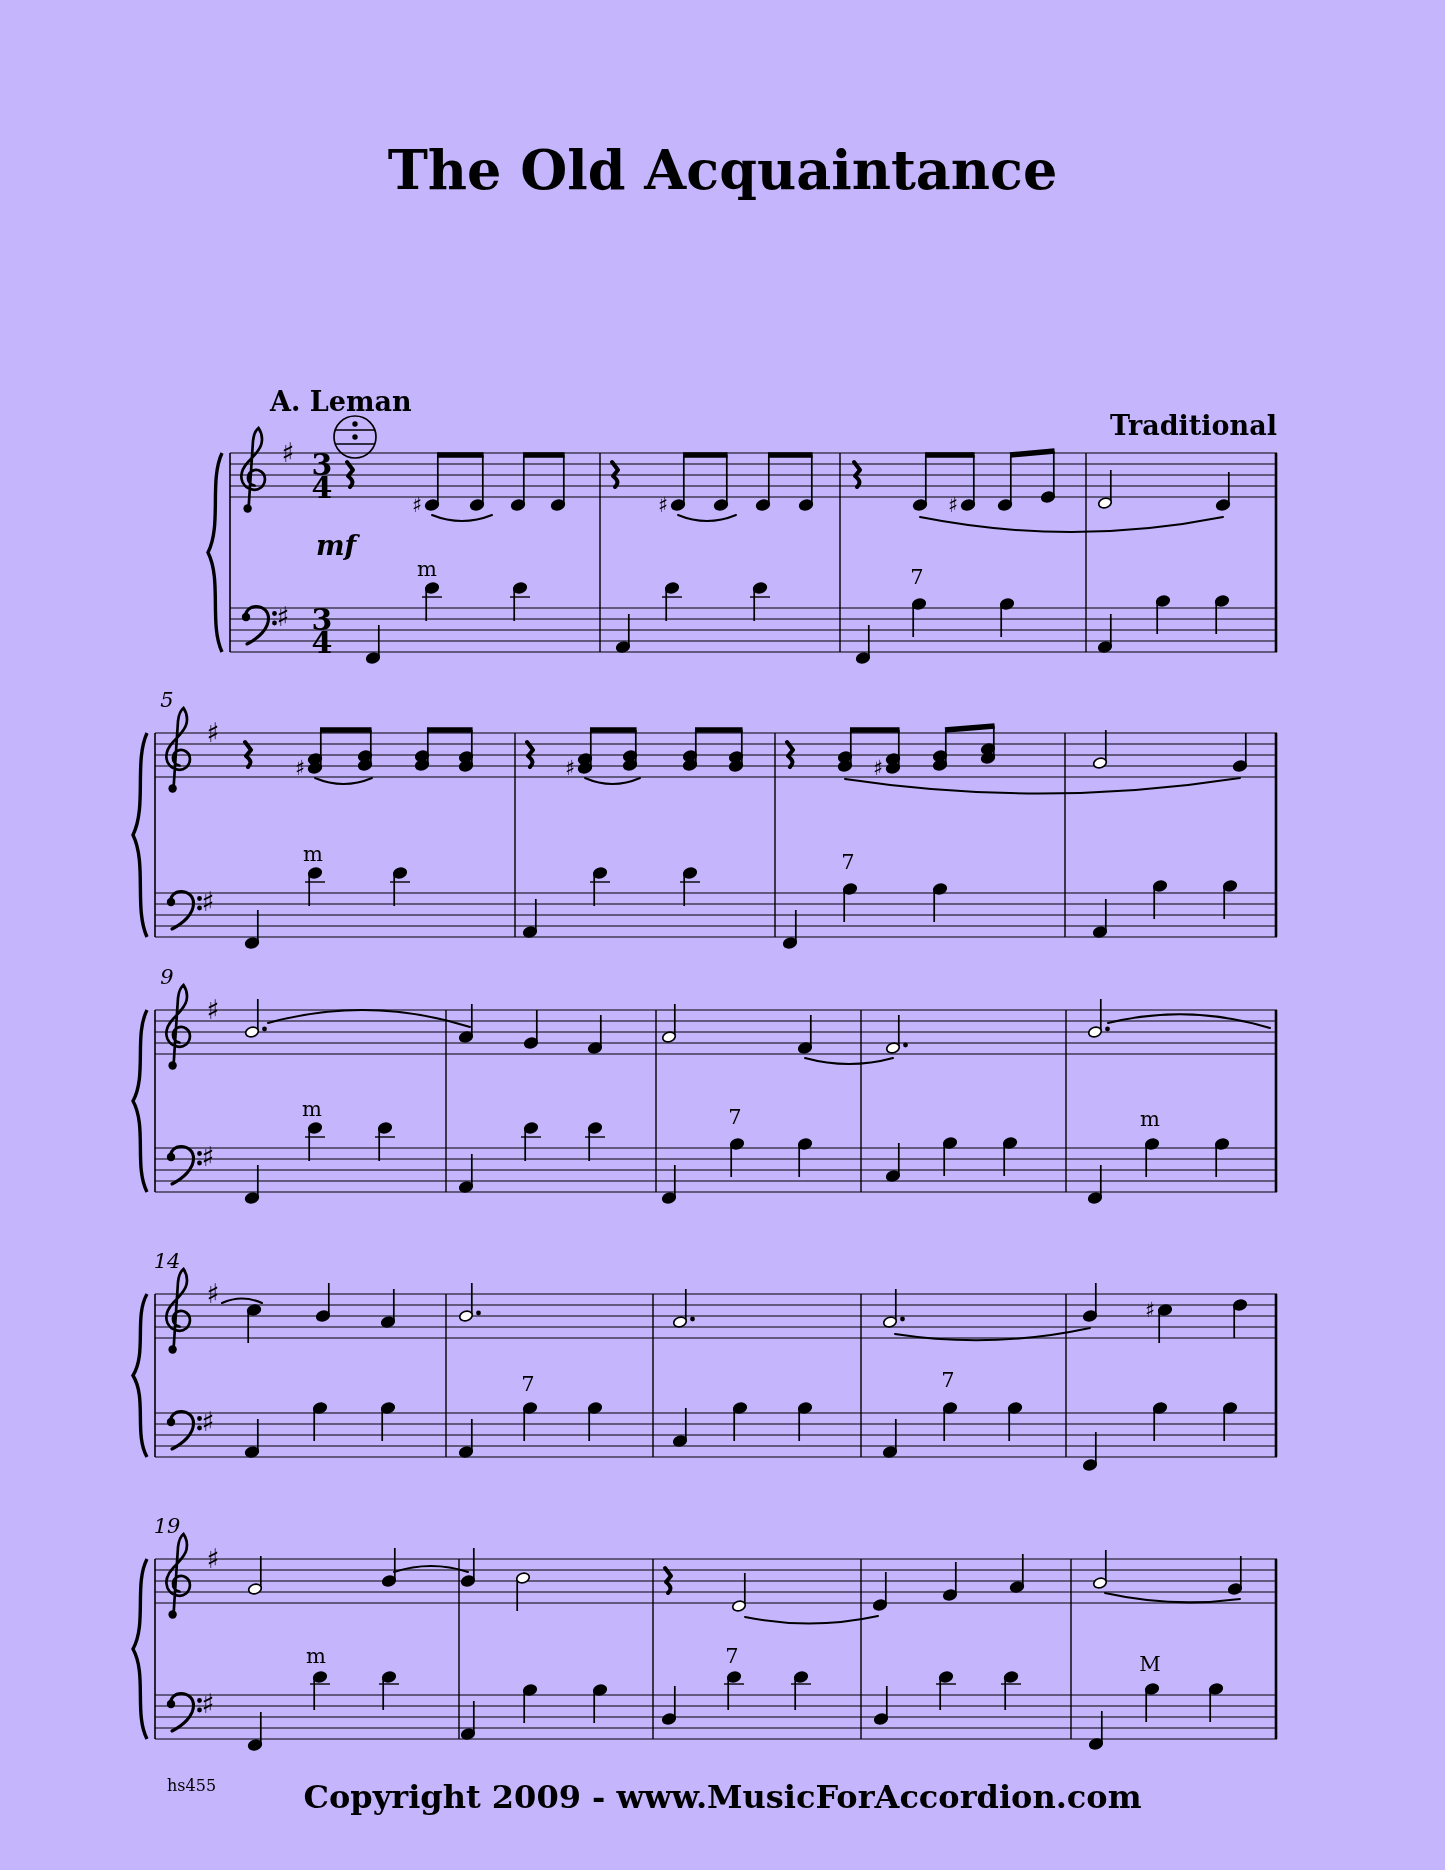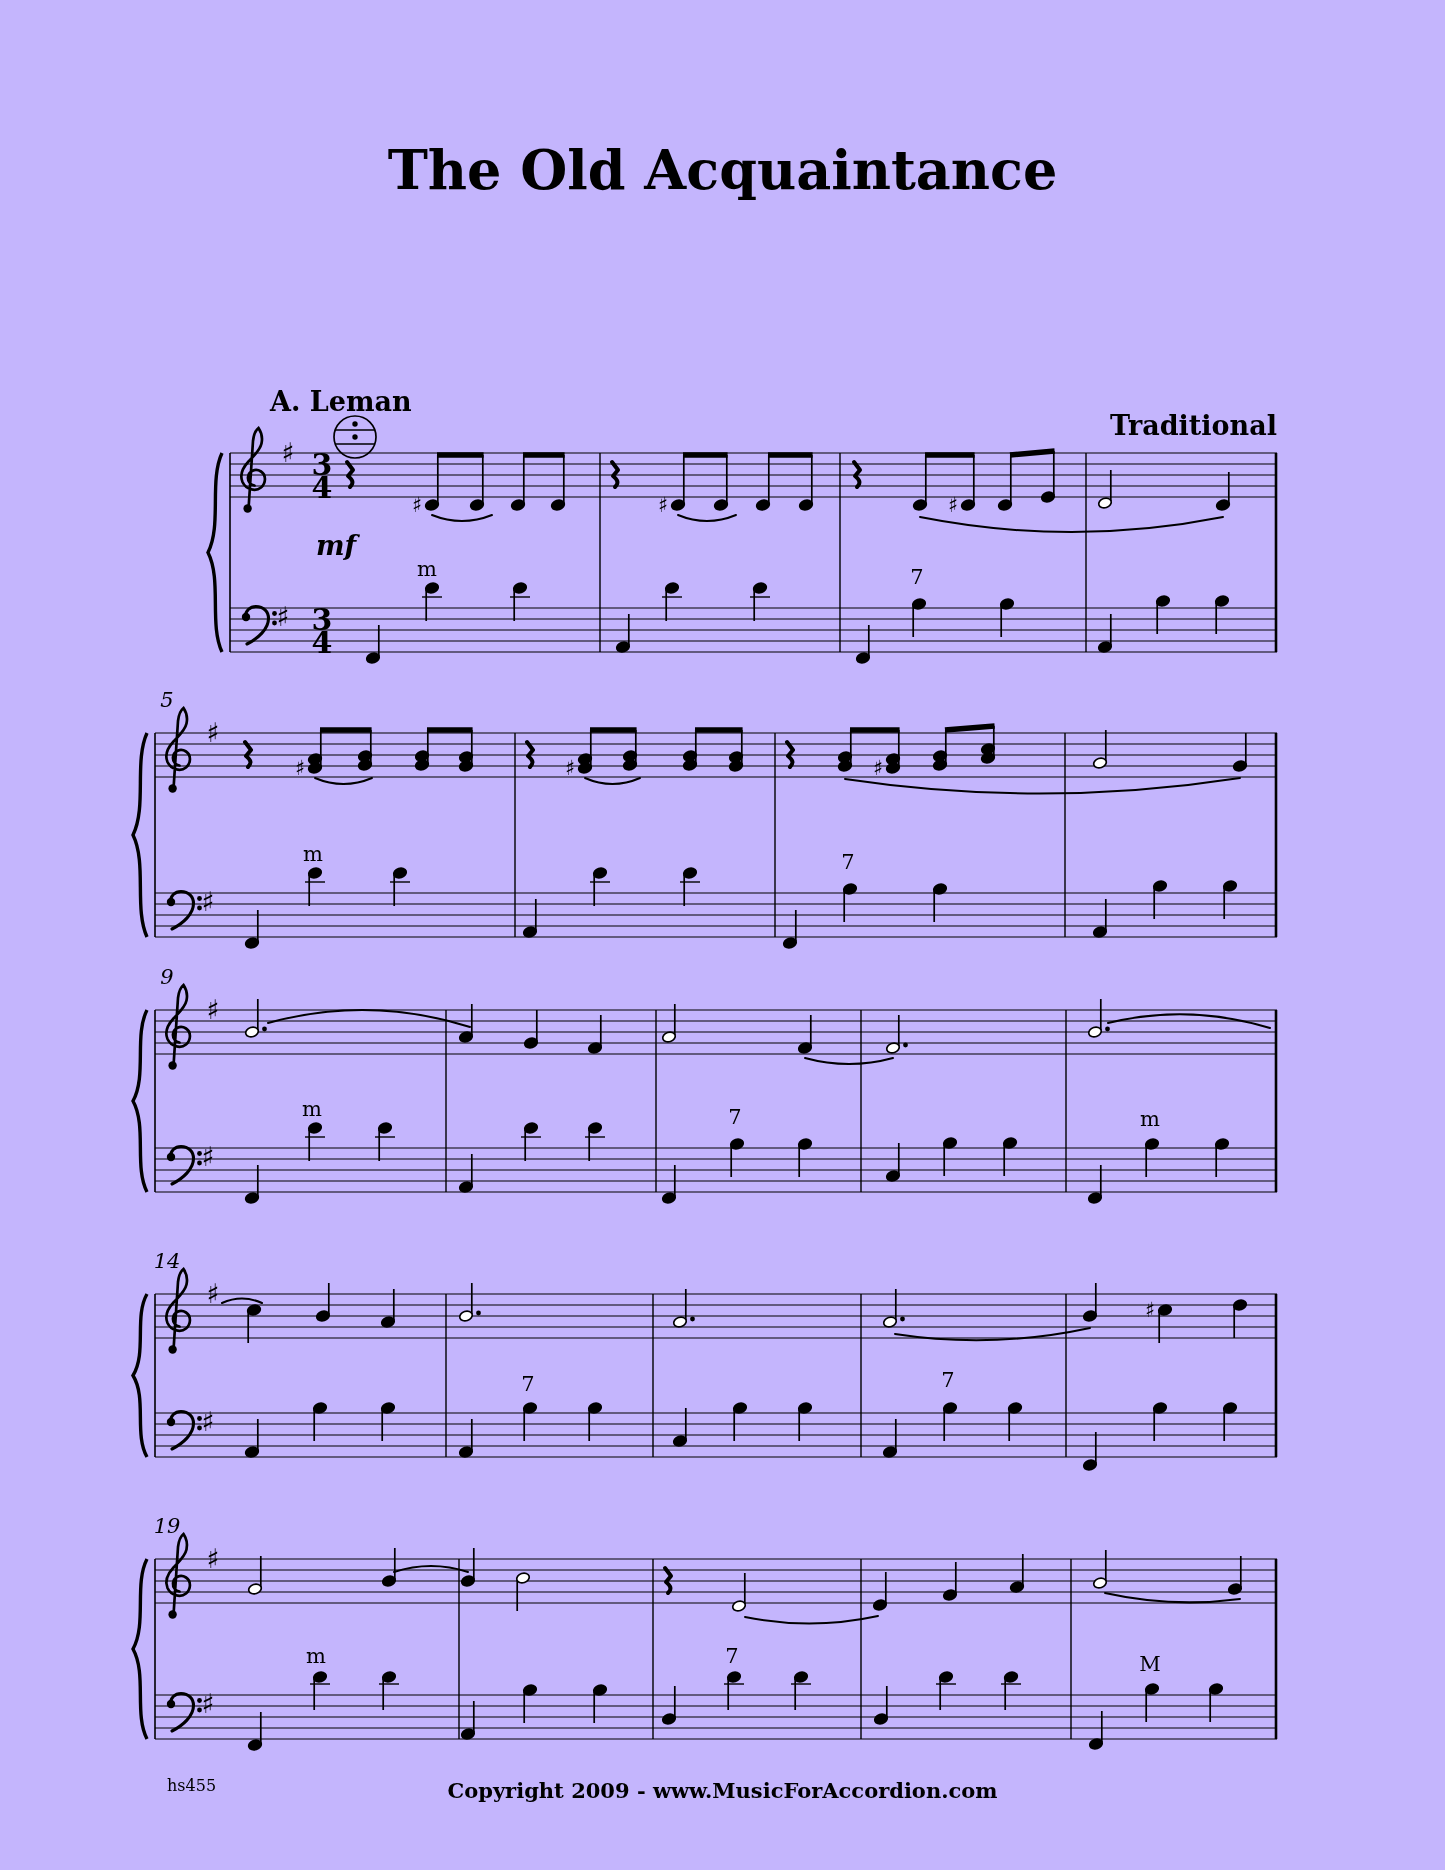--- a/index.html
+++ b/index.html
@@ -15,21 +15,21 @@
     position:absolute;top:386px;left:270px;font-size:27px;font-weight:bold;text-align:center;
   }
   .source{
     position:absolute;top:386px;right:168px;font-size:27px;font-weight:bold;margin-top:24px;
   }
   .catalog{
     position:absolute;top:1776px;left:167px;font-size:16px;font-weight:normal;
   }
   .copyright{
     position:absolute;top:1778px;left:0;width:100%;text-align:center;
-    font-size:21px;font-weight:bold;
+    font-size:32px;font-weight:bold;
   }
   #score{position:absolute;top:0;left:0;}
 </style>
 </head>
 <body>
 
 <div class="page">
   <div class="page-title">The Old Acquaintance</div>
   <div class="arranger">A. Leman</div>
   <div class="source">Traditional</div>

